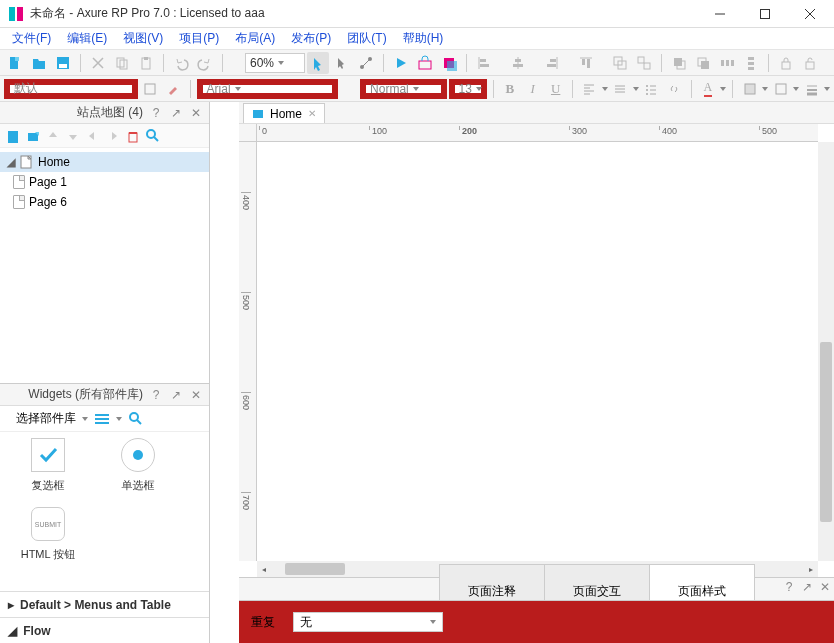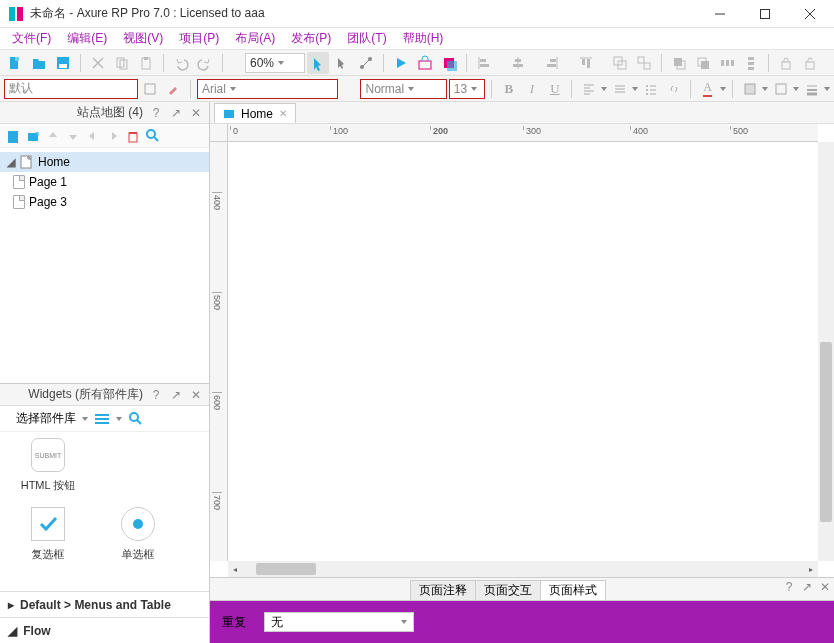--- a/index.html
+++ b/index.html
@@ -4,31 +4,31 @@
 <style>
 * { box-sizing: border-box; margin: 0; padding: 0; font-family: "Microsoft YaHei", Tahoma, sans-serif; font-size: 12px; }
 body { background: #fff; width: 834px; height: 643px; overflow: hidden; position: relative; }
 .titlebar { height: 28px; display: flex; align-items: center; padding: 0 2px; border-bottom: 1px solid #ddd; }
 .titlebar .logo { width: 16px; height: 16px; margin: 0 6px; }
 .titlebar .title { flex: 1; color: #333; }
 .winbtns { display: flex; }
 .winbtn { width: 45px; height: 28px; display: flex; align-items: center; justify-content: center; }
 .winbtn svg { width: 10px; height: 10px; }
 .menubar { height: 22px; display: flex; align-items: center; padding: 0 4px; border-bottom: 1px solid #e5e5e5; }
-.menuitem { padding: 2px 8px; color: #a21caf; }
+.menuitem { padding: 2px 8px; color: #1d4ed8; }
 .toolbar { height: 26px; background: #f5f5f5; border-bottom: 1px solid #ddd; display: flex; align-items: center; padding: 0 4px; gap: 2px; }
 .toolbar.secondary { height: 26px; }
 .tbtn { width: 22px; height: 22px; display: flex; align-items: center; justify-content: center; border-radius: 2px; }
 .sep { width: 1px; height: 18px; background: #ccc; margin: 0 4px; }
 .zoom { width: 60px; height: 20px; background: #fff; border: 1px solid #ccc; display: flex; align-items: center; padding: 0 4px; color: #333; gap: 4px; }
-.dropdown { height: 20px; background: #fff; border: 1px solid #b91c1c; display: flex; align-items: center; padding: 0 4px; color: #888; gap: 4px; }
+.dropdown { height: 20px; background: #fff; border: 6px solid #b91c1c; display: flex; align-items: center; padding: 0 4px; color: #888; gap: 4px; }
 .caret { width: 0; height: 0; border-left: 3px solid transparent; border-right: 3px solid transparent; border-top: 4px solid #888; }
 .font { width: 148px; text-align: right; } .weight { width: 90px; margin-left: 20px; } .size { width: 38px; }
 .fmtbtn { width: 22px; height: 22px; display: flex; align-items: center; justify-content: center; color: #aaa; }
-.body { display: flex; height: calc(100% - 102px); }
+.body { display: flex; height: calc(100% - 102px); gap: 29px; }
 .leftcol { width: 210px; display: flex; flex-direction: column; border-right: 1px solid #ccc; }
 .panel-header { height: 22px; background: #f5f5f5; border-bottom: 1px solid #ddd; display: flex; align-items: center; padding: 0 6px; gap: 6px; font-size: 11px; color: #444; }
 .panel-header .spacer { flex: 1; }
 .hicon { width: 14px; height: 14px; display: flex; align-items: center; justify-content: center; color: #888; }
 .panel-toolbar { height: 24px; background: #fafafa; border-bottom: 1px solid #eee; display: flex; align-items: center; padding: 0 4px; gap: 2px; }
 .sicon { width: 18px; height: 18px; display: flex; align-items: center; justify-content: center; }
 .tree { flex: 1; overflow: auto; background: #fff; padding: 4px 0; }
 .tree-row { height: 20px; display: flex; align-items: center; padding-left: 6px; gap: 4px; }
 .tree-row.selected { background: #d6e8f7; }
 .tree-row .tw { width: 10px; text-align: center; color: #666; }
@@ -56,23 +56,23 @@
 .tick.h { top: 2px; width: 1px; border-left: 1px solid #aaa; height: 4px; padding-left: 2px; }
 .tick.v { left: 2px; height: 1px; border-top: 1px solid #aaa; writing-mode: vertical-rl; padding-top: 2px; }
 .canvas { position: absolute; left: 18px; top: 18px; right: 16px; bottom: 16px; background: #fff; overflow: hidden; }
 .scroll-h { position: absolute; left: 18px; right: 16px; bottom: 0; height: 16px; background: #f0f0f0; display: flex; align-items: center; }
 .scroll-h .thumb { width: 60px; height: 12px; background: #c8c8c8; border-radius: 2px; margin-left: 14px; }
 .scroll-h .arrow, .scroll-v .arrow { width: 14px; height: 14px; display: flex; align-items: center; justify-content: center; font-size: 8px; color: #666; }
 .scroll-v { position: absolute; top: 18px; right: 0; bottom: 16px; width: 16px; background: #f0f0f0; display: flex; flex-direction: column; align-items: center; }
 .scroll-v .thumb { height: 180px; width: 12px; background: #c8c8c8; border-radius: 2px; margin-top: 200px; }
 .bottom-panel { height: 66px; border-top: 1px solid #ccc; background: #f5f5f5; display: flex; flex-direction: column; }
 .btabs { height: 22px; display: flex; align-items: flex-end; padding-left: 200px; gap: 0; position: relative; }
-.btab { height: 20px; padding: 0 8px; display: flex; align-items: center; border: 1px solid #ccc; border-bottom: none; background: #ececec; font-size: 11px; margin-right: -1px; }
+.btab { height: 36px; padding: 0 28px; display: flex; align-items: flex-end; border: 1px solid #ccc; border-bottom: none; background: #ececec; font-size: 11px; margin-right: -1px; }
 .btab.active { background: #fff; }
-.bcontent { flex: 1; background: #a21caf; border-top: 1px solid #ccc; padding: 6px 12px; display: flex; align-items: center; gap: 18px; }
+.bcontent { flex: 1; background: #b91c1c; border-top: 1px solid #ccc; padding: 6px 12px; display: flex; align-items: center; gap: 18px; }
 .bcorner { position: absolute; right: 2px; top: 2px; display: flex; gap: 4px; }
 .combo { width: 150px; height: 20px; border: 1px solid #ccc; background: #fff; display: flex; align-items: center; padding: 0 6px; justify-content: space-between; }
 
 svg { display: block; }
 </style>
 </head>
 <body>
 
 <div class="titlebar">
   <svg class="logo" viewBox="0 0 16 16">
@@ -450,21 +450,21 @@
           </svg>
         <span>Home</span>
       </div>
       <div id="tree-children">
           <div class="tree-row child">
             <span class="pageicon"></span>
             <span>Page 1</span>
           </div>
           <div class="tree-row child">
             <span class="pageicon"></span>
-            <span>Page 3</span>
+            <span>Page 6</span>
           </div>
         </div>
     </div>
 
     <div class="widgets">
       <div class="panel-header">
         <span class="spacer"></span>
         <span>Widgets (所有部件库)</span>
         <span class="hicon">?</span>
         <span class="hicon">↗</span>
@@ -478,46 +478,46 @@
             <line x1="1" y1="6" x2="15" y2="6" stroke="#29abe2" stroke-width="2"></line>
             <line x1="1" y1="10" x2="15" y2="10" stroke="#29abe2" stroke-width="2"></line>
           </svg>
         <span class="caret"></span>
         <svg width="16" height="16">
             <circle cx="6" cy="6" r="4" fill="none" stroke="#29abe2" stroke-width="2"></circle>
             <line x1="9" y1="9" x2="13" y2="13" stroke="#29abe2" stroke-width="2"></line>
           </svg>
       </div>
       <div class="widget-grid">
-        <div class="widget-row">
-          <div class="widget-item">
-            <div class="wicon" style="border-radius:7px">
-                <span style="font-size:7px;color:#888">SUBMIT</span>
-              </div>
-            <span class="wlabel">HTML 按钮</span>
-          </div>
-        </div>
         <div class="widget-row">
           <div class="widget-item">
             <div class="wicon">
                 <svg width="20" height="20">
                   <path d="M3 10l5 5L18 4" fill="none" stroke="#29abe2" stroke-width="3"></path>
                 </svg>
               </div>
             <span class="wlabel">复选框</span>
           </div>
           <div class="widget-item">
             <div class="wicon" style="border-radius:50%">
                 <svg width="14" height="14">
                   <circle cx="7" cy="7" r="5" fill="#29abe2"></circle>
                 </svg>
               </div>
             <span class="wlabel">单选框</span>
           </div>
         </div>
+        <div class="widget-row">
+          <div class="widget-item">
+            <div class="wicon" style="border-radius:7px">
+                <span style="font-size:7px;color:#888">SUBMIT</span>
+              </div>
+            <span class="wlabel">HTML 按钮</span>
+          </div>
+        </div>
       </div>
       <div class="section">
           <span>▸</span>
           <span>Default &gt; Menus and Table</span>
         </div>
       <div class="section">
           <span>◢</span>
           <span>Flow</span>
         </div>
     </div>
@@ -530,23 +530,23 @@
             <rect x="1" y="2" width="10" height="8" fill="#29abe2"></rect>
           </svg>
         <span>Home</span>
         <span class="tclose">✕</span>
       </div>
     </div>
     <div class="canvas-wrap">
       <div class="ruler-corner"></div>
       <div class="ruler-h" id="ruler-h">
           <span class="tick h" style="left: 2px;">0</span>
-          <span class="tick h" style="left: 102px;">100</span>
+          <span class="tick h" style="left: 112px;">100</span>
           <span class="tick h" style="left: 202px; font-weight: bold;">200</span>
-          <span class="tick h" style="left: 295px;">300</span>
+          <span class="tick h" style="left: 312px;">300</span>
           <span class="tick h" style="left: 402px;">400</span>
           <span class="tick h" style="left: 502px;">500</span>
         </div>
       <div class="ruler-v" id="ruler-v">
           <span class="tick v" style="top: 50px;">400</span>
           <span class="tick v" style="top: 150px;">500</span>
           <span class="tick v" style="top: 250px;">600</span>
           <span class="tick v" style="top: 350px;">700</span>
         </div>
       <div class="canvas"></div>

